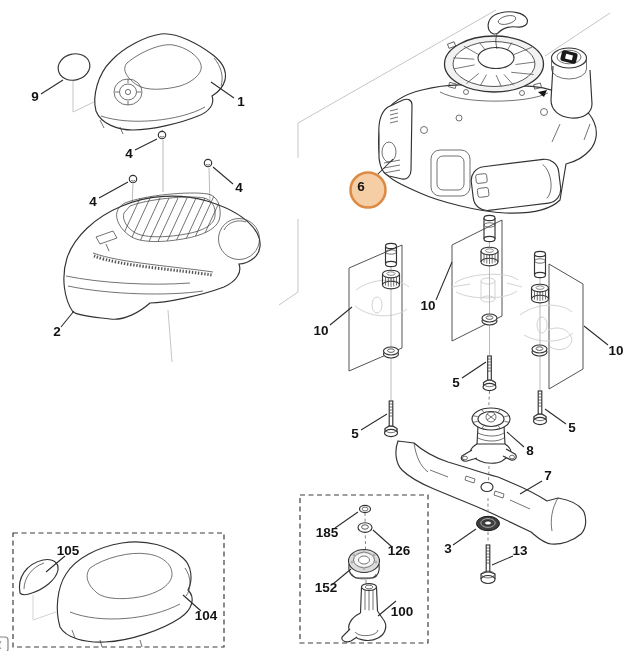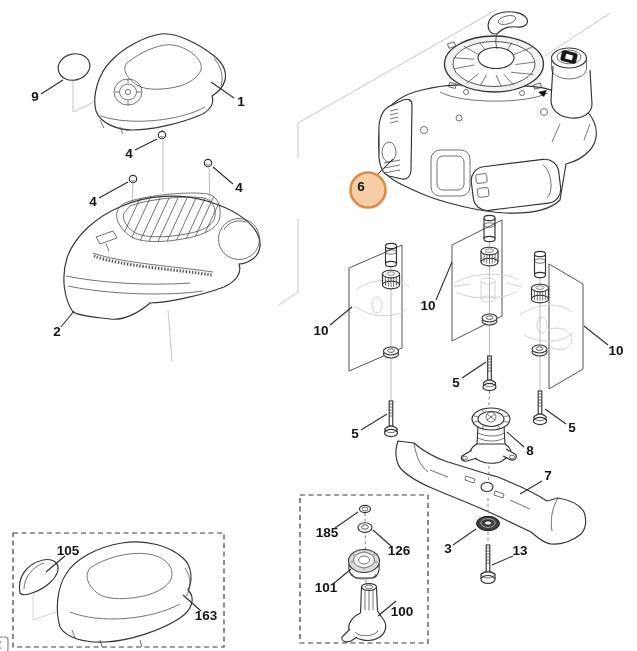--- a/index.html
+++ b/index.html
@@ -412,17 +412,17 @@
   <div class="lbl" style="left:616px;top:351px">10</div>
   <div class="lbl" style="left:355px;top:434px">5</div>
   <div class="lbl" style="left:456px;top:383px">5</div>
   <div class="lbl" style="left:572px;top:428px">5</div>
   <div class="lbl" style="left:530px;top:451px">8</div>
   <div class="lbl" style="left:548px;top:476px">7</div>
   <div class="lbl" style="left:448px;top:549px">3</div>
   <div class="lbl" style="left:520px;top:551px">13</div>
   <div class="lbl" style="left:327px;top:533px">185</div>
   <div class="lbl" style="left:399px;top:551px">126</div>
-  <div class="lbl" style="left:326px;top:588px">101</div>
+  <div class="lbl" style="left:326px;top:588px">152</div>
   <div class="lbl" style="left:402px;top:612px">100</div>
   <div class="lbl" style="left:68px;top:551px">105</div>
-  <div class="lbl" style="left:206px;top:616px">163</div>
+  <div class="lbl" style="left:206px;top:616px">104</div>
 </div>
 
 </body></html>

